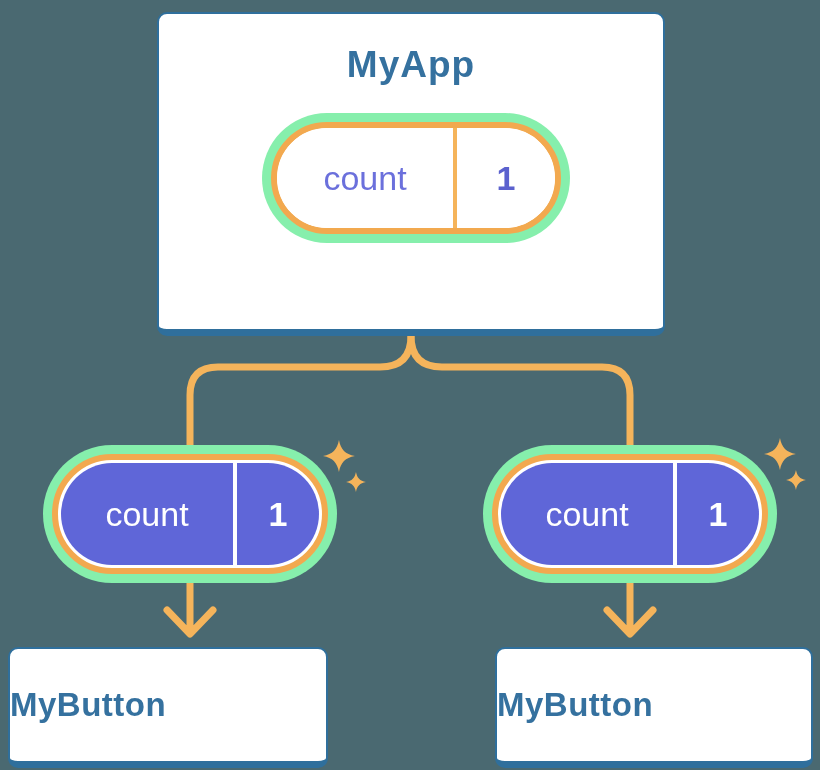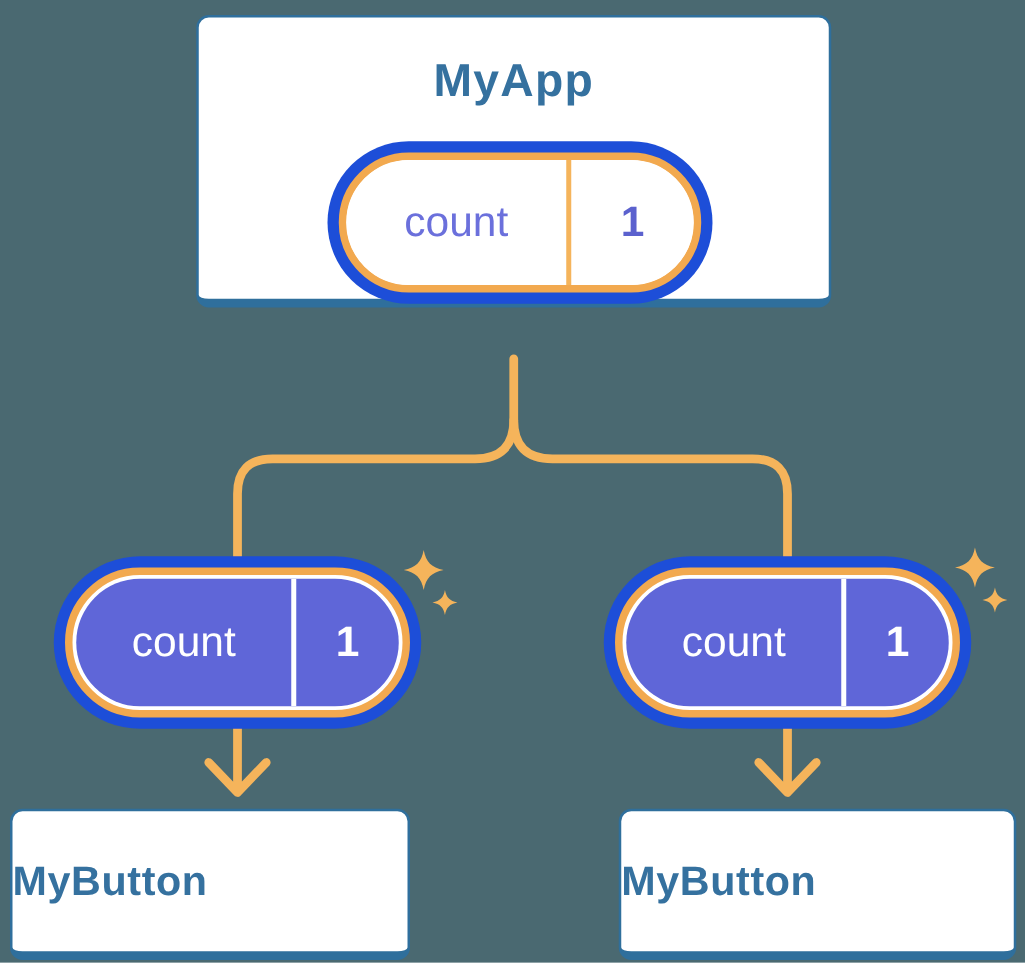--- a/index.html
+++ b/index.html
@@ -9,35 +9,35 @@
     font-family:"Liberation Sans", sans-serif;
   }
   svg.wires { position:absolute; left:0; top:0; z-index:1; }
 
   
   .card {
     position:absolute; background:#FFFFFF; box-sizing:border-box;
     border:2px solid #2F6F9C; border-bottom-width:7px; border-radius:10px;
     z-index:2;
   }
-  .root-card { left:157px; top:12px; width:508px; height:234px; }
+  .root-card { left:157px; top:12px; width:508px; height:324px; }
   .root-title {
     margin-top:30px; text-align:center; font-size:37px; font-weight:700;
     letter-spacing:1px; color:#35719F;
   }
   .child-card {
     display:flex; align-items:center; justify-content:flex-start;
     font-size:33px; font-weight:700; letter-spacing:0.5px; color:#35719F;
   }
   .child-card.left  { left:8px;   top:647px; width:320px; height:121px; }
   .child-card.right { left:495px; top:647px; width:318px; height:121px; }
 
   
   .pill {
-    position:absolute; background:#1d4ed8; border-radius:999px;
+    position:absolute; background:#86efac; border-radius:999px;
     padding:9px; box-sizing:border-box; z-index:3;
   }
   .pill--root { left:103px; top:99px; width:308px; height:130px; position:absolute; }
   .pill--child-left  { left:43px;  top:445px; width:294px; height:138px; }
   .pill--child-right { left:483px; top:445px; width:294px; height:138px; }
   .pill-ring {
     height:100%; box-sizing:border-box; border-radius:999px;
     border:6px solid #F2A94F; background:#FFFFFF; display:flex; overflow:hidden;
   }
   .pill--dark .pill-ring { padding:3px; }

